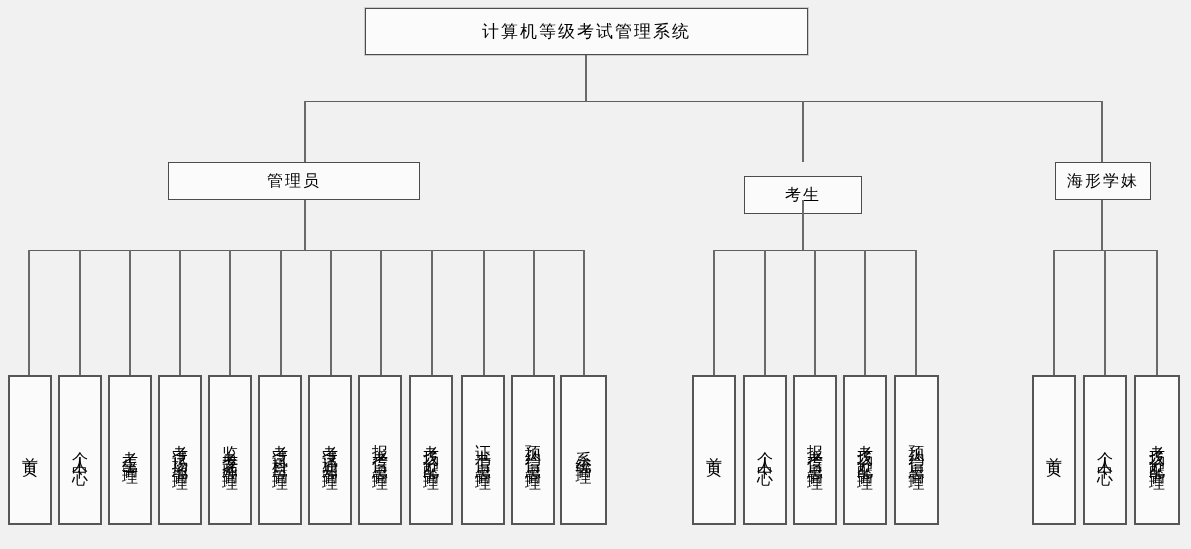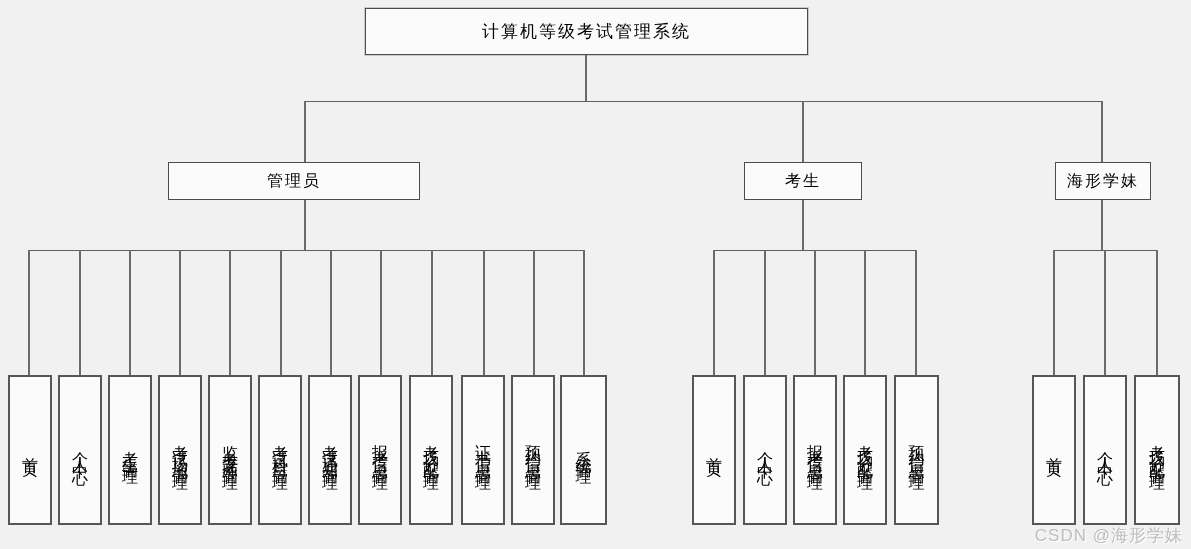--- a/index.html
+++ b/index.html
@@ -82,21 +82,21 @@
   <div class="vline" style="left:802px;top:101px;height:61px"></div>
   <div class="vline" style="left:1101px;top:101px;height:61px"></div>
 
   <div class="box title-box" style="left:365px;top:8px;width:443px;height:47px">
     <span>计算机等级考试管理系统</span>
   </div>
 
   <div class="box role-box" style="left:168px;top:162px;width:252px;height:38px">
     <span>管理员</span>
   </div>
-  <div class="box role-box" style="left:744px;top:162px;width:118px;height:38px">
+  <div class="box role-box" style="left:744px;top:176px;width:118px;height:38px">
     <span>考生</span>
   </div>
   <div class="box role-box" style="left:1055px;top:162px;width:96px;height:38px">
     <span>海形学妹</span>
   </div>
 
   <div class="vline" style="left:304px;top:200px;height:50px"></div>
   <div class="vline" style="left:802px;top:200px;height:50px"></div>
   <div class="vline" style="left:1101px;top:200px;height:50px"></div>
 
@@ -183,15 +183,14 @@
   <div class="box leaf-box" style="left:1032px;top:375px;width:44px;height:150px">
     <span class="vtext">首页</span>
   </div>
   <div class="box leaf-box" style="left:1083px;top:375px;width:44px;height:150px">
     <span class="vtext">个人中心</span>
   </div>
   <div class="box leaf-box" style="left:1134px;top:375px;width:46px;height:150px">
     <span class="vtext">考场分配管理</span>
   </div>
 
-  <div class="watermark">CSDN @海形学妹</div>
 
 </div>
 
 </body></html>

